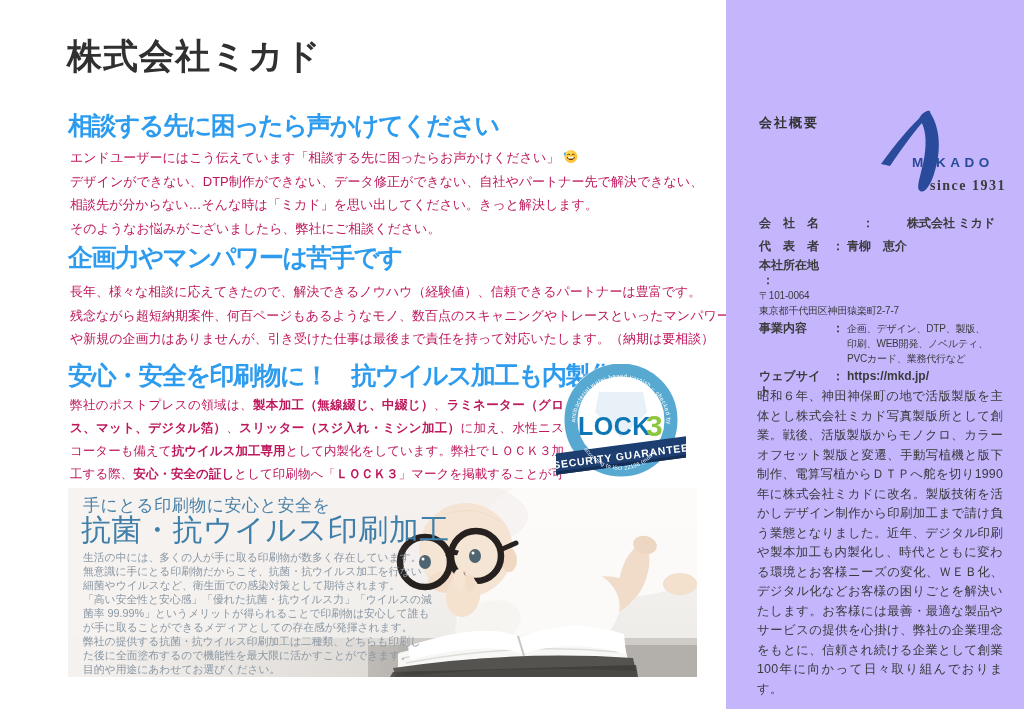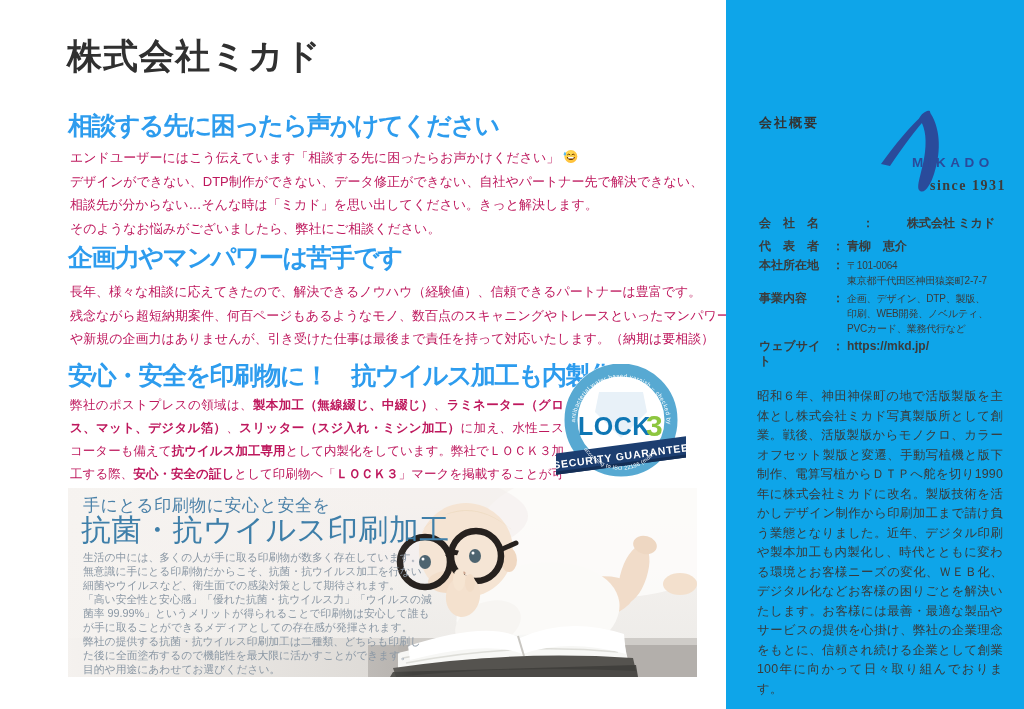--- a/index.html
+++ b/index.html
@@ -3,21 +3,21 @@
 <meta charset="utf-8">
 <style>
   html,body{margin:0;padding:0;}
   body{
     width:1024px;height:709px;position:relative;overflow:hidden;
     background:#ffffff;
     font-family:"Liberation Sans","DejaVu Sans",sans-serif;
     -webkit-font-smoothing:antialiased;
   }
   #left-page{position:absolute;left:0;top:0;width:726px;height:709px;background:#ffffff;}
-  #right-page{position:absolute;left:726px;top:0;width:298px;height:709px;background:#0ea5e9;}
+  #right-page{position:absolute;left:726px;top:0;width:298px;height:709px;background:#c4b5fd;}
 
   #title{position:absolute;left:67px;top:33px;font-size:35px;font-weight:600;color:#303030;letter-spacing:1px;}
 
   .sec-h{position:absolute;left:68px;font-size:25px;font-weight:600;color:#2d9cee;letter-spacing:-1.5px;white-space:nowrap;}
   #h1{top:109px;} #h2{top:241px;} #h3{top:359px;}
 
   .para{position:absolute;left:70px;font-size:13px;color:#be185d;}
   .pline{white-space:nowrap;line-height:23.5px;}
   #p1{top:146px;} #p2{top:280px;}
   #p3{top:394px;width:494px;font-size:12.5px;line-height:23px;text-align:justify;}
@@ -37,21 +37,21 @@
   #logo{position:absolute;left:148px;top:106px;}
 
   #rows{position:absolute;left:33px;top:216px;width:246px;font-size:12px;color:#3b3b3b;}
   .row{display:flex;align-items:flex-start;}
   .row .lab{width:70px;flex:none;font-weight:700;line-height:15px;}
   .row .col{width:18px;flex:none;text-align:center;font-weight:700;line-height:15px;}
   .row .val{flex:1;}
   .row .vline{line-height:15px;}
   .vstrong{font-weight:600;}
   .vsmall{font-size:10px;letter-spacing:-0.2px;font-weight:400;}
-  #row-0{margin-bottom:8px;gap:30px;} #row-1{margin-bottom:4px;} #row-2{margin-bottom:3px;} #row-3{margin-bottom:3px;}
+  #row-0{margin-bottom:8px;gap:30px;} #row-1{margin-bottom:4px;} #row-2{margin-bottom:3px;flex-direction:column;} #row-3{margin-bottom:3px;}
   .link{color:#3b3b3b;text-decoration:none;font-weight:600;}
 
   #history{position:absolute;left:31px;top:387px;width:246px;font-size:12.4px;line-height:19.5px;
            color:#3a3a3a;text-align:justify;letter-spacing:0.2px;}
 </style>
 </head>
 <body>
 
 <div id="left-page">
 

